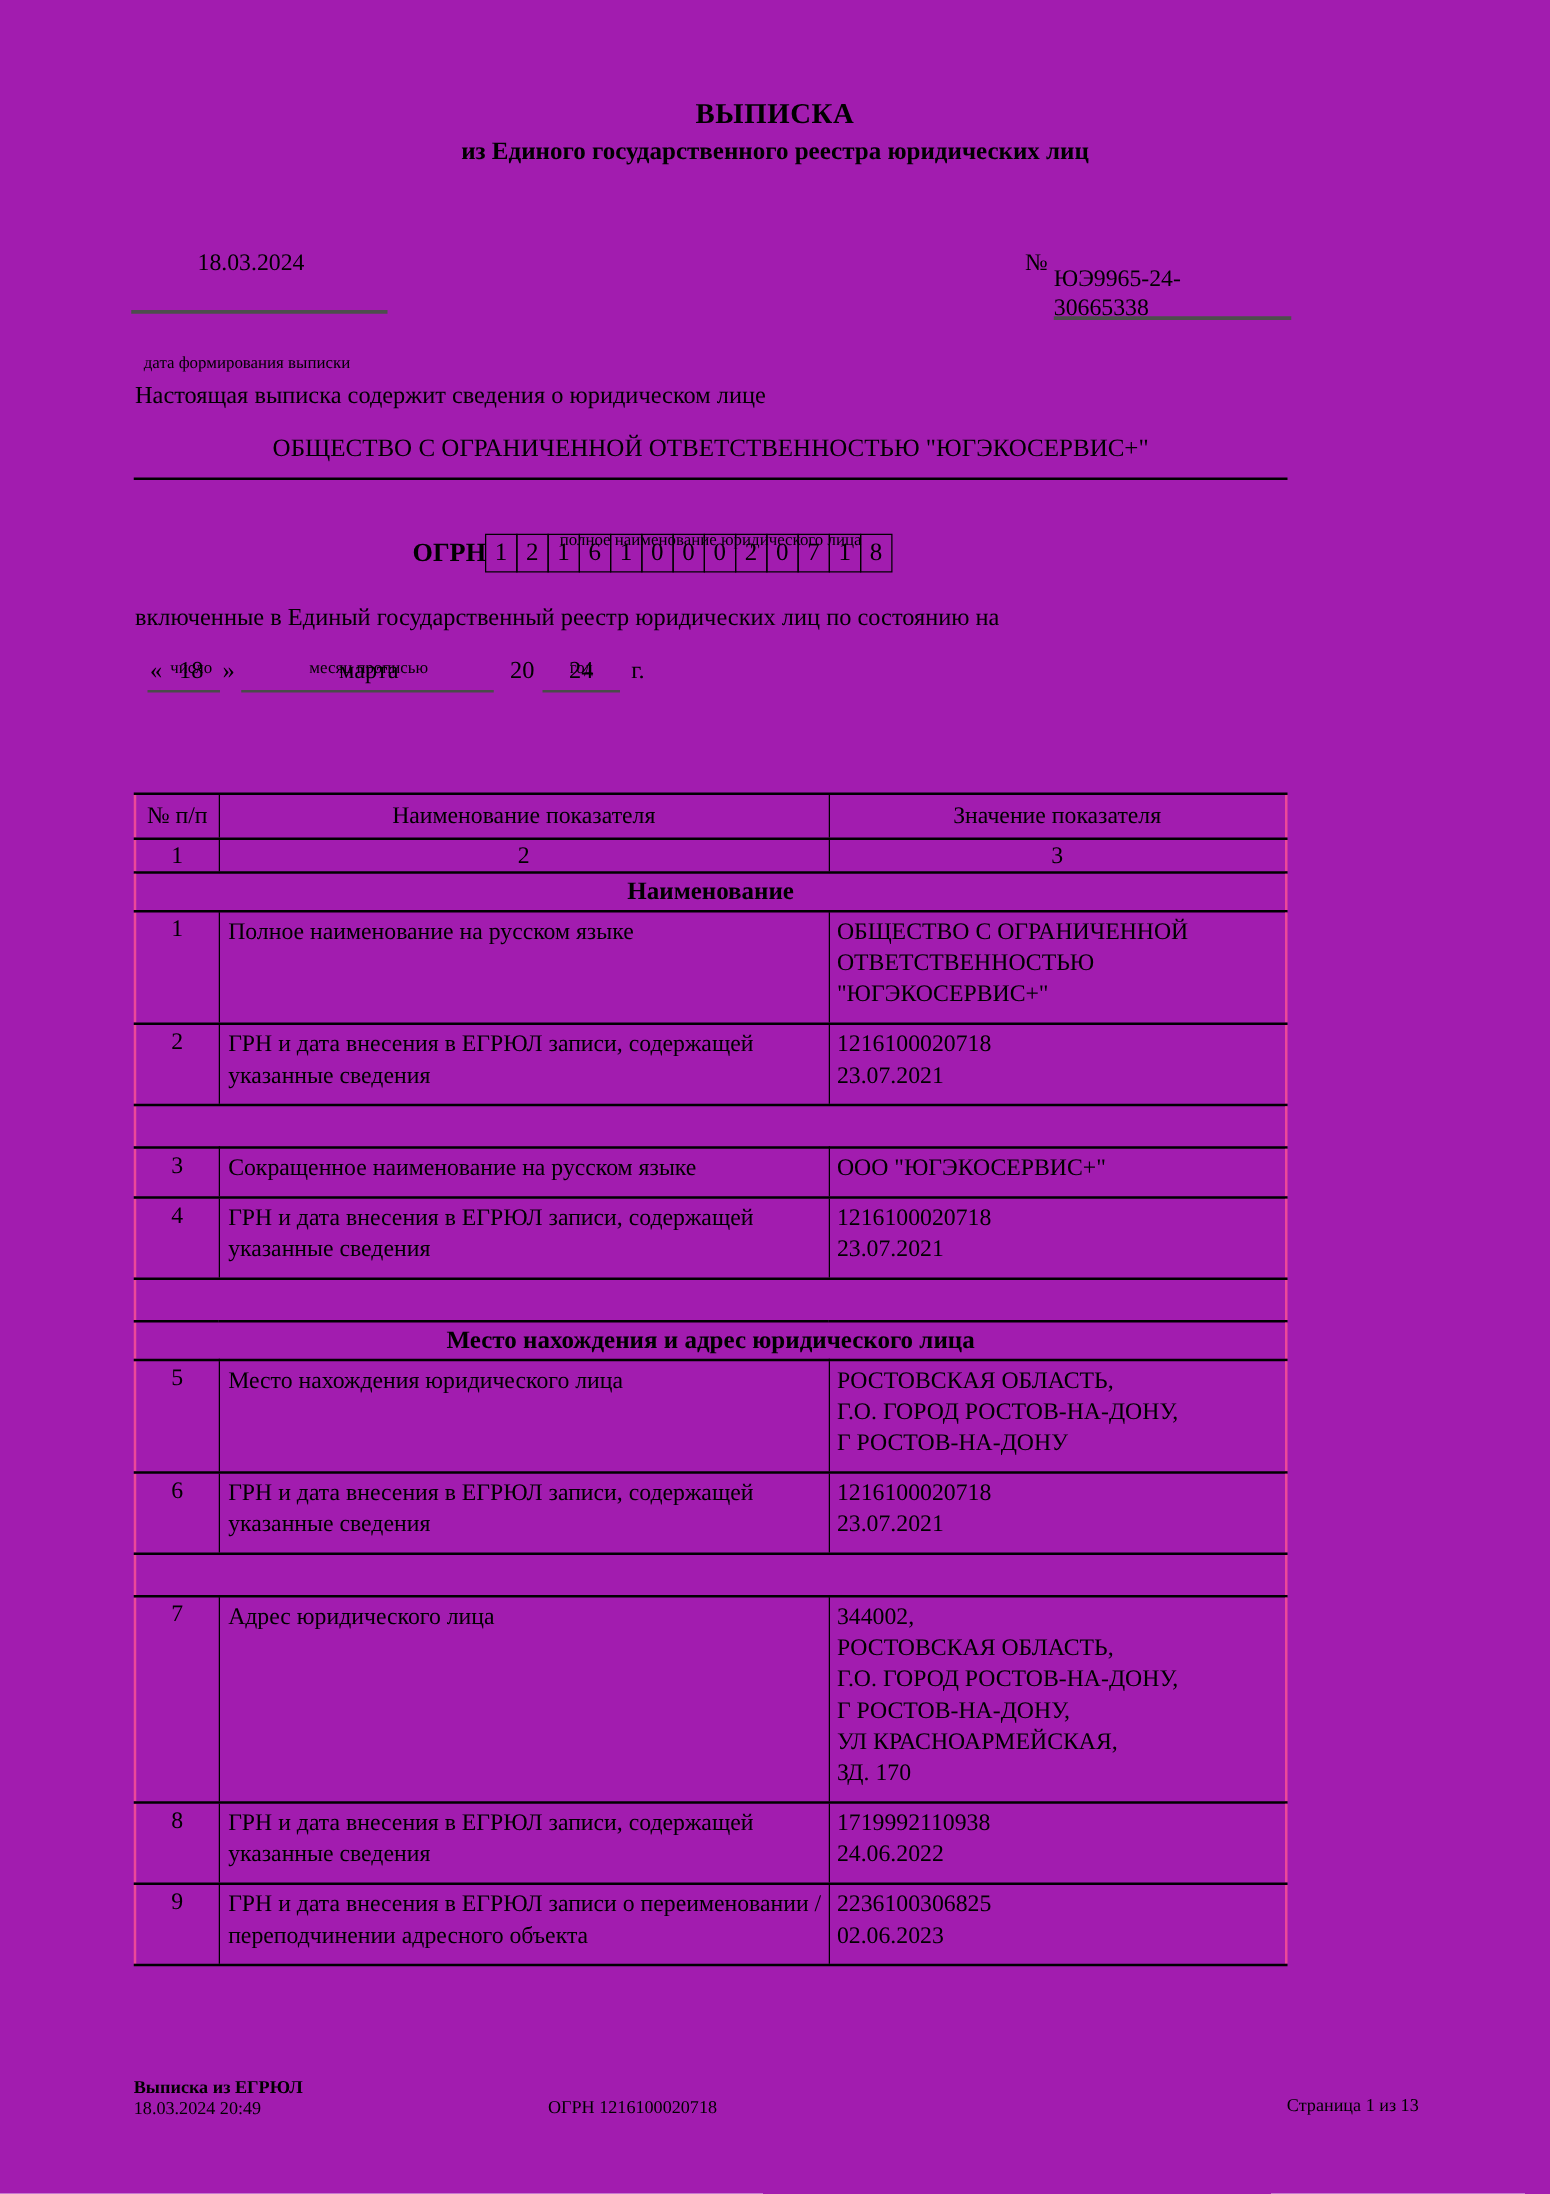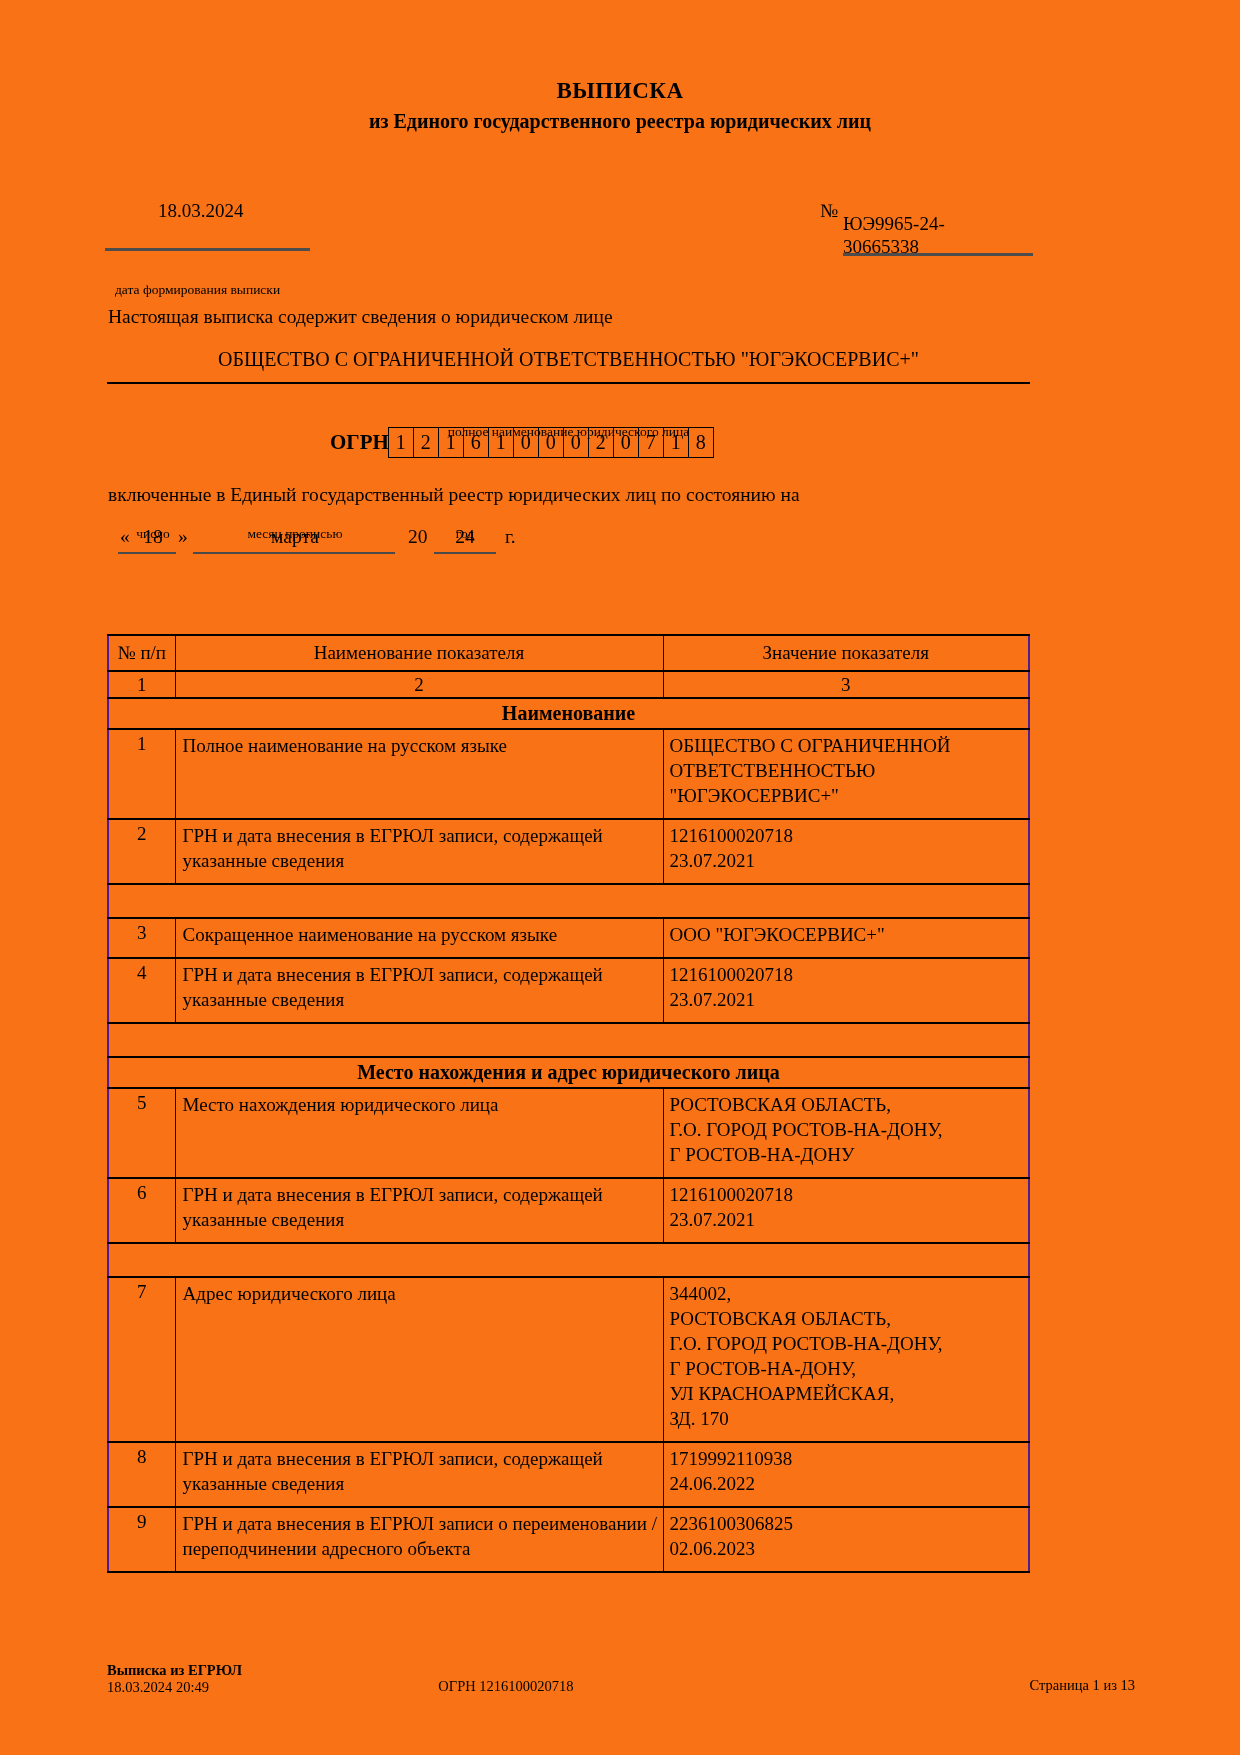--- a/index.html
+++ b/index.html
@@ -1,17 +1,17 @@
 <!DOCTYPE html>
 <html lang="ru"><head>
 <meta charset="utf-8">
 <style>
   html,body{margin:0;padding:0;background:#fff;}
   .page{
-    position:relative;width:1240px;height:1755px;background:#f97316;
+    position:relative;width:1240px;height:1755px;background:#a21caf;
     font-family:"Liberation Serif","DejaVu Serif",serif;color:#000;overflow:hidden;
   }
   .abs{position:absolute;}
   .doc-title{top:78px;left:0;width:1240px;text-align:center;font-size:23px;font-weight:bold;letter-spacing:.5px;}
   .doc-subtitle{top:110px;left:0;width:1240px;text-align:center;font-size:20px;font-weight:bold;}
   .form-date{top:200px;left:158px;font-size:19px;}
   .num-sign{top:200px;left:820px;font-size:19px;}
   .num-value{top:212px;left:843px;width:190px;font-size:19px;line-height:23px;}
   .uline{height:3px;background:#4d4d4d;}
   .uline-left{top:248px;left:105px;width:205px;}
@@ -47,21 +47,21 @@
   table.registry{
     top:634px;left:107px;width:923px;position:absolute;
     border-collapse:collapse;font-size:19px;table-layout:fixed;
   }
   table.registry col.c1{width:67px;}
   table.registry col.c2{width:488px;}
   table.registry th,table.registry td{
     border:1px solid #000;border-top-width:2px;border-bottom-width:2px;
     vertical-align:top;font-weight:normal;
   }
-  table.registry{border:2px solid #4c1d95;}
+  table.registry{border:2px solid #ec4899;}
   th.hcell{text-align:center;padding:6px 2px;}
   td.numcell{text-align:center;padding:3px 2px 1px;}
   tr.colnums td{text-align:center;padding:2px 2px 1px;}
   td.namecell{padding:3px 4px 10px 7px;line-height:25px;}
   td.valuecell{padding:3px 4px 10px 6px;line-height:25px;}
   tr.section td{font-weight:bold;text-align:center;font-size:20px;padding:3px 2px;}
   tr.spacer td{height:30px;}
   .footer-left{top:1662px;left:107px;font-size:14.5px;line-height:17px;}
   .footer-left .b{font-weight:bold;}
   .footer-center{top:1678px;left:0;width:1012px;text-align:center;font-size:14.5px;}

